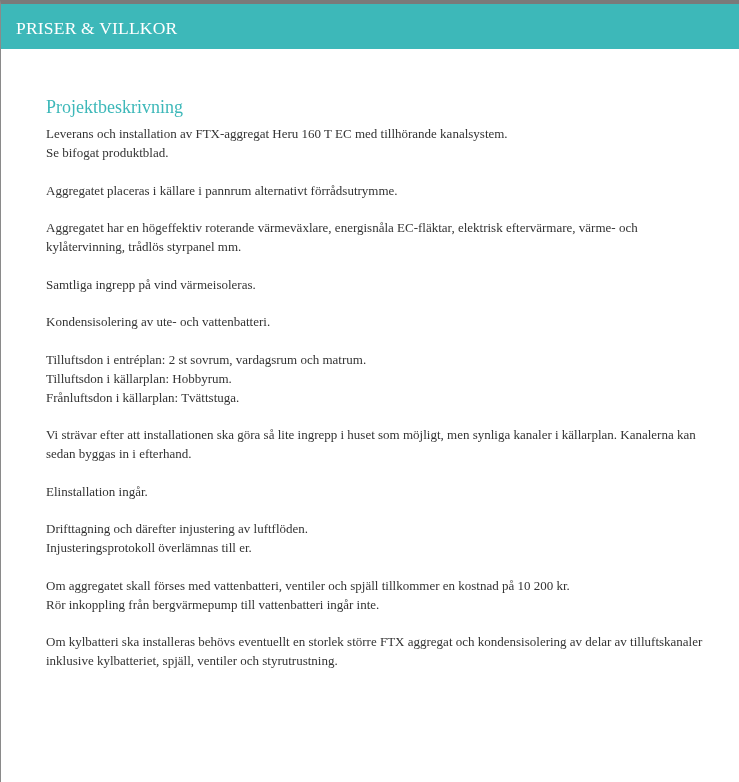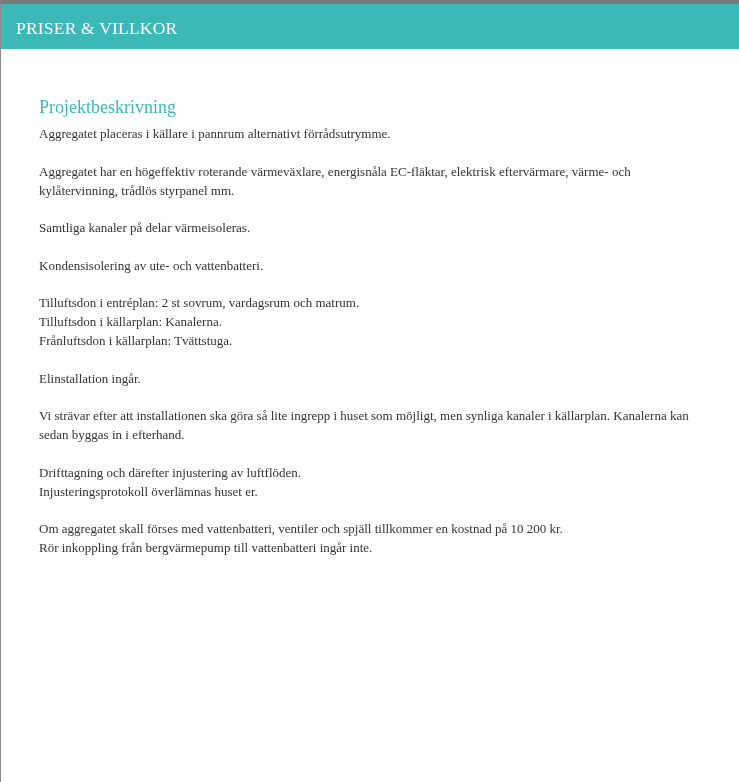--- a/index.html
+++ b/index.html
@@ -18,21 +18,21 @@
       height: 45px; background: #3db8b9;
       display: flex; align-items: center;
       padding-left: 15px;
     }
     .header-title {
       color: #ffffff; font-size: 17.5px; letter-spacing: 0.2px;
       font-family: "Liberation Serif", "DejaVu Serif", serif;
       margin-top: 3px;
     }
     .content {
-      position: absolute; left: 38px; top: 92px; width: 670px;
+      position: absolute; left: 45px; top: 92px; width: 670px;
     }
     .section-title {
       color: #3db8b9; font-size: 18px; margin: 0 0 6px 0; font-weight: normal;
       line-height: 22px;
     }
     .para {
       color: #333333; font-size: 13px; line-height: 19px;
       margin: 0 0 18.5px 0;
     }
     .para .line { display: block; }
@@ -42,47 +42,52 @@
 
 <div class="frame">
   <div class="header">
     <span class="header-title">PRISER &amp; VILLKOR</span>
   </div>
 
   <div class="content">
     <h2 class="section-title">Projektbeskrivning</h2>
     <div id="paragraphs">
         <p class="para">
+          <span class="line">Leverans och installation av FTX-aggregat Heru 160 T EC  med tillhörande kanalsystem.</span>
+          <span class="line">Se bifogat produktblad.</span>
+        </p>
+        <p class="para">
           <span class="line">Aggregatet placeras i källare i pannrum alternativt förrådsutrymme.</span>
         </p>
         <p class="para">
           <span class="line">Aggregatet har en högeffektiv roterande värmeväxlare, energisnåla EC-fläktar, elektrisk eftervärmare, värme- och kylåtervinning, trådlös styrpanel mm.</span>
         </p>
         <p class="para">
-          <span class="line">Samtliga kanaler på delar värmeisoleras.</span>
+          <span class="line">Samtliga ingrepp på vind värmeisoleras.</span>
         </p>
         <p class="para">
           <span class="line">Kondensisolering av ute- och vattenbatteri.</span>
         </p>
         <p class="para">
           <span class="line">Tilluftsdon i entréplan: 2 st sovrum, vardagsrum och matrum.</span>
-          <span class="line">Tilluftsdon i källarplan: Kanalerna.</span>
+          <span class="line">Tilluftsdon i källarplan: Hobbyrum.</span>
           <span class="line">Frånluftsdon i källarplan: Tvättstuga.</span>
+        </p>
+        <p class="para">
+          <span class="line">Vi strävar efter att installationen ska göra så lite ingrepp i huset som möjligt, men synliga kanaler i källarplan. Kanalerna kan sedan byggas in i efterhand.</span>
         </p>
         <p class="para">
           <span class="line">Elinstallation ingår.</span>
         </p>
         <p class="para">
-          <span class="line">Vi strävar efter att installationen ska göra så lite ingrepp i huset som möjligt, men synliga kanaler i källarplan. Kanalerna kan sedan byggas in i efterhand.</span>
-        </p>
-        <p class="para">
           <span class="line">Drifttagning och därefter injustering av luftflöden.</span>
-          <span class="line">Injusteringsprotokoll överlämnas huset er.</span>
+          <span class="line">Injusteringsprotokoll överlämnas till er.</span>
         </p>
         <p class="para">
           <span class="line">Om aggregatet skall förses med vattenbatteri, ventiler och spjäll tillkommer en kostnad på 10 200 kr.</span>
           <span class="line">Rör inkoppling från bergvärmepump till vattenbatteri ingår inte.</span>
         </p>
         <p class="para">
+          <span class="line">Om kylbatteri ska installeras behövs eventuellt en storlek större FTX aggregat och kondensisolering av delar av tilluftskanaler inklusive kylbatteriet, spjäll, ventiler och styrutrustning.</span>
         </p>
       </div>
   </div>
 </div>
 
 </body></html>

